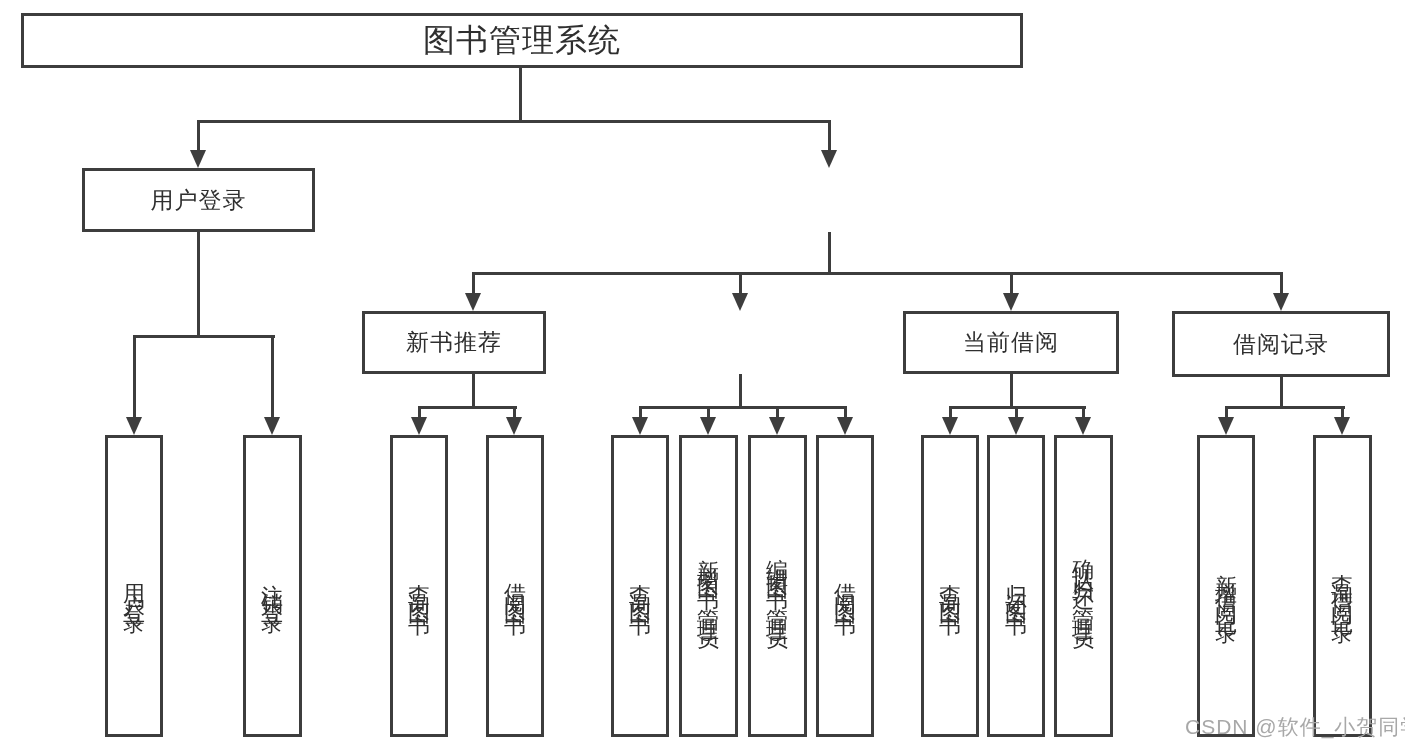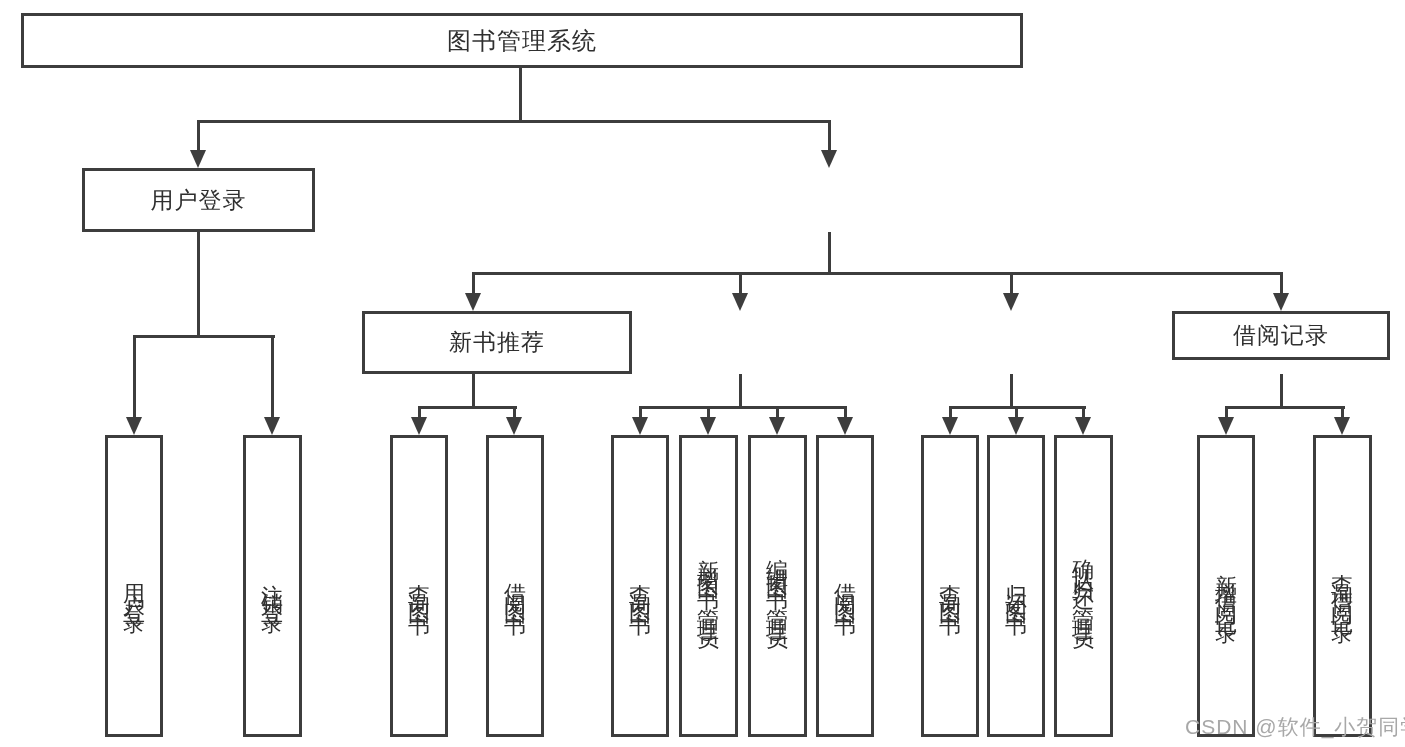--- a/index.html
+++ b/index.html
@@ -12,21 +12,21 @@
   }
   .box{
     position:absolute;
     box-sizing:border-box;
     border:3px solid #3d3d3d;
     background:#ffffff;
     display:flex;align-items:center;justify-content:center;
     font-size:23px;color:#2f2f2f;
     letter-spacing:1px;
   }
-  .box.root{font-size:24px;}
+  .box.root{font-size:32px;}
   .vbox{
     position:absolute;
     box-sizing:border-box;
     border:3px solid #3d3d3d;
     background:#ffffff;
     top:435px;height:302px;
     writing-mode:vertical-lr;
     text-orientation:mixed;
     text-align:center;
     font-size:22px;color:#2f2f2f;
@@ -82,24 +82,27 @@
   <div class="hline" style="left:472px;top:272px;width:810px;"></div>
   <div class="vline" style="left:472px;top:272px;height:24px;"></div>
   <div class="arrow" style="left:465px;top:293px;"></div>
   <div class="vline" style="left:739px;top:272px;height:24px;"></div>
   <div class="arrow" style="left:732px;top:293px;"></div>
   <div class="vline" style="left:1010px;top:272px;height:24px;"></div>
   <div class="arrow" style="left:1003px;top:293px;"></div>
   <div class="vline" style="left:1280px;top:272px;height:24px;"></div>
   <div class="arrow" style="left:1273px;top:293px;"></div>
 
-  <div class="box" style="left:362px;top:311px;width:270px;height:63px;">
+  <div class="box" style="left:362px;top:311px;width:184px;height:63px;">
     <span>新书推荐</span>
   </div>
-  <div class="box" style="left:1172px;top:311px;width:218px;height:49px;">
+  <div class="box" style="left:903px;top:311px;width:216px;height:63px;">
+    <span>当前借阅</span>
+  </div>
+  <div class="box" style="left:1172px;top:311px;width:218px;height:66px;">
     <span>借阅记录</span>
   </div>
 
   <div class="vline" style="left:472px;top:374px;height:35px;"></div>
   <div class="hline" style="left:418px;top:406px;width:99px;"></div>
   <div class="vline" style="left:418px;top:406px;height:14px;"></div>
   <div class="arrow" style="left:411px;top:417px;"></div>
   <div class="vline" style="left:513px;top:406px;height:14px;"></div>
   <div class="arrow" style="left:506px;top:417px;"></div>
 

